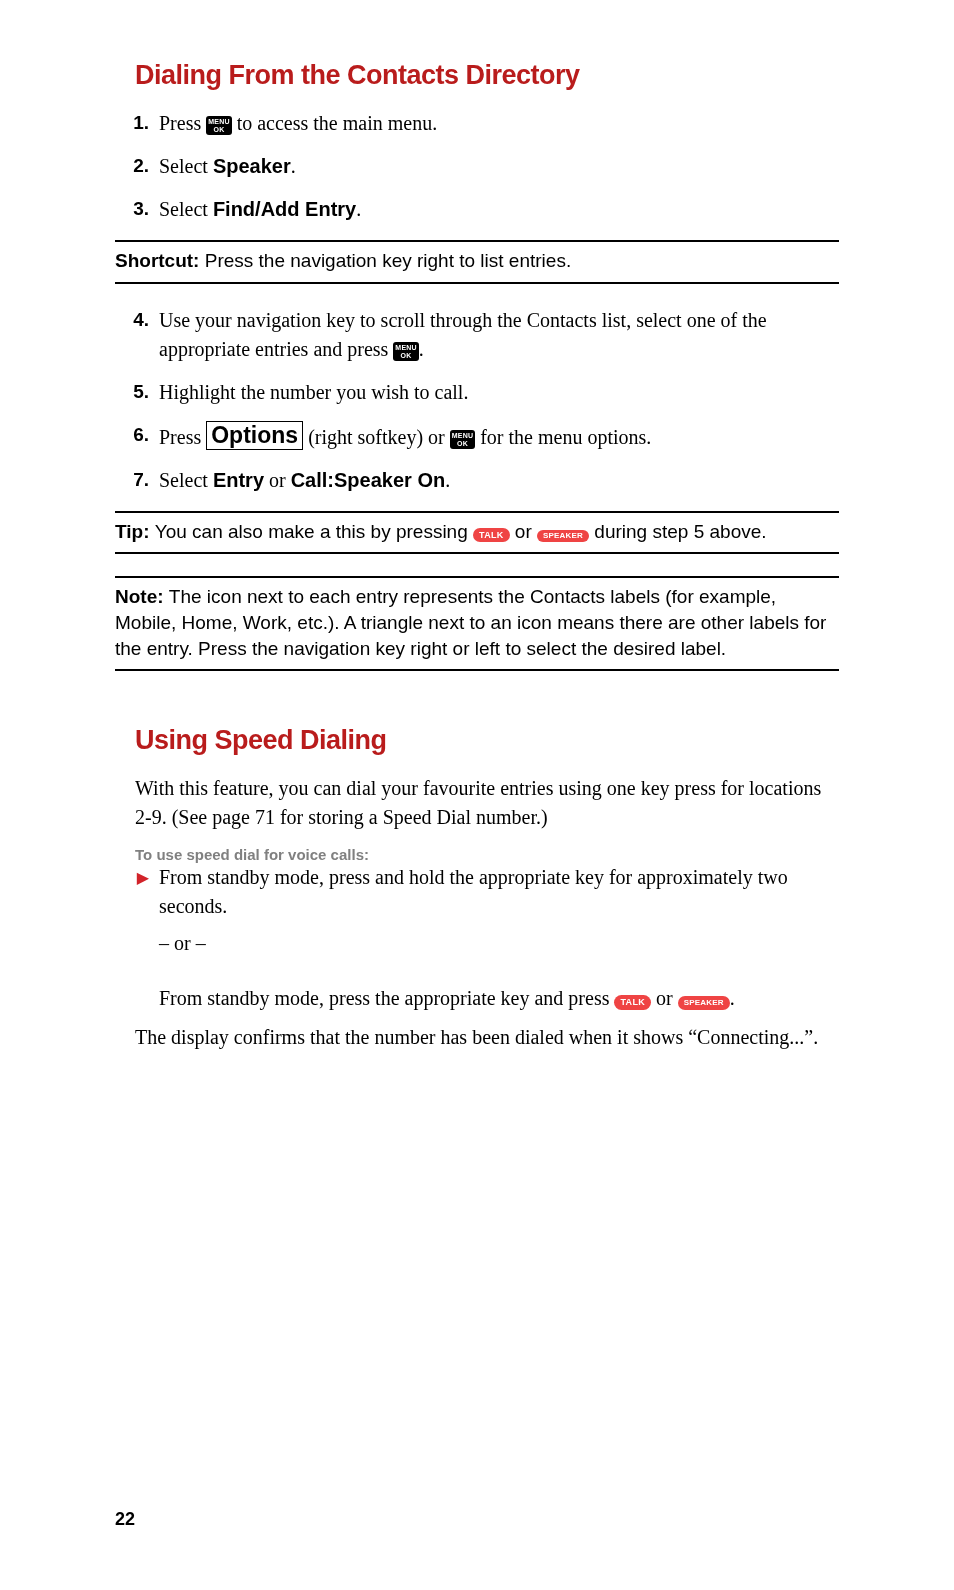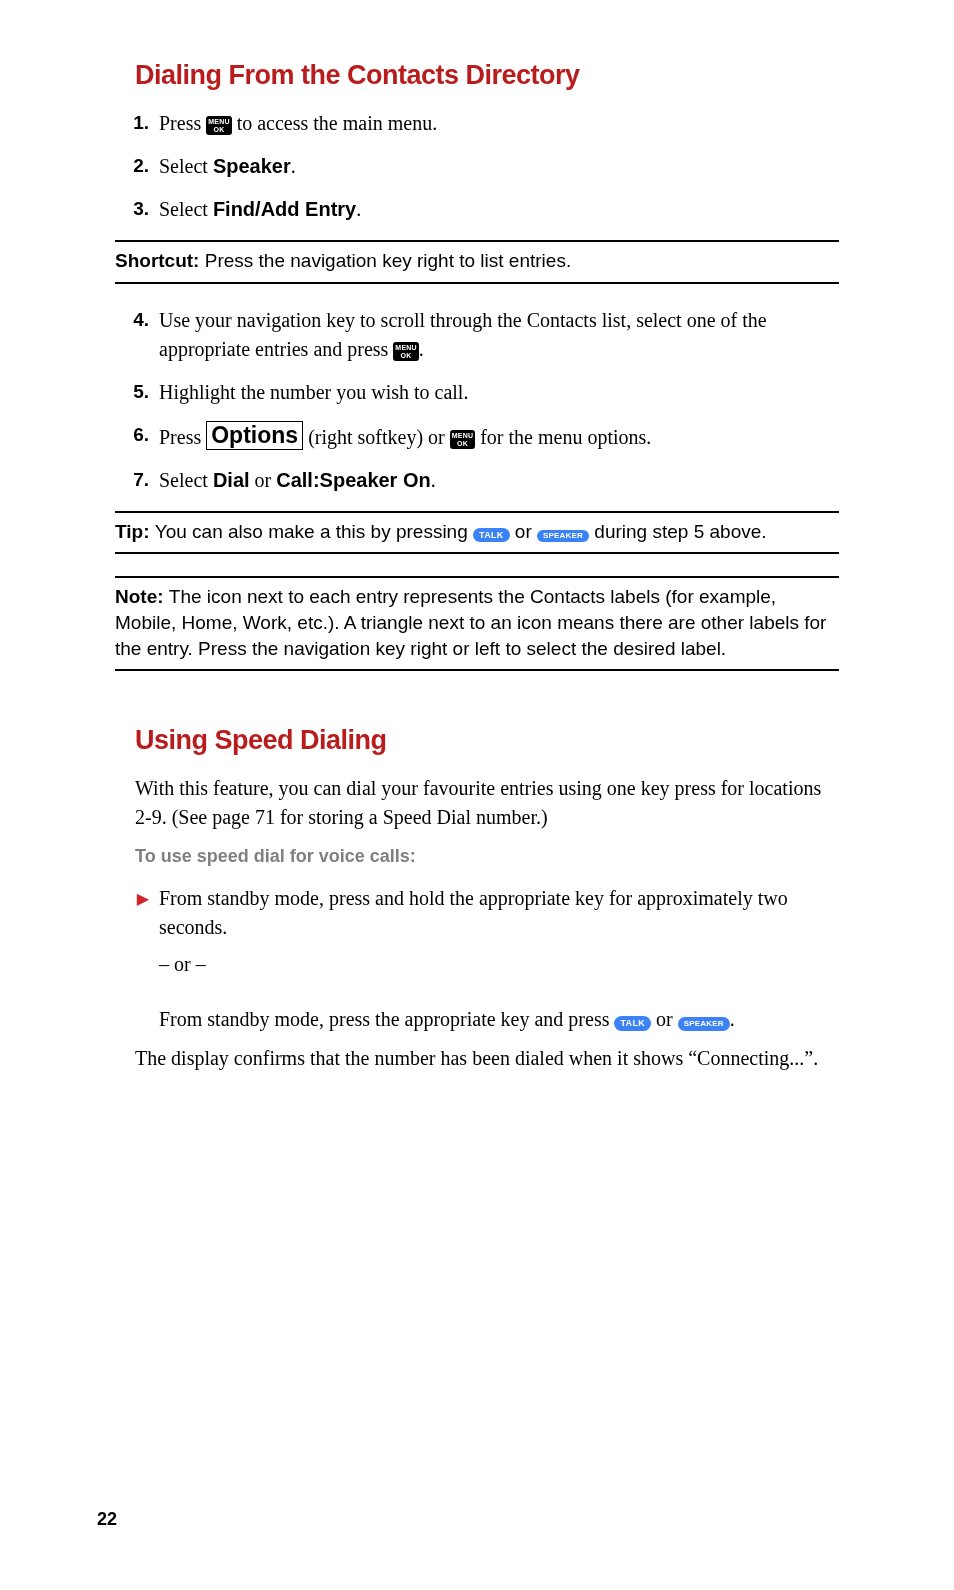--- a/index.html
+++ b/index.html
@@ -85,41 +85,41 @@
     border: 1.5px solid #000;
     font-family: Arial, Helvetica, sans-serif;
     font-weight: 700;
     font-size: 23px;
     padding: 0px 4px 1px 4px;
     vertical-align: 1px;
     line-height: 1.15;
   }
   .pill {
     display: inline-block;
-    background: #3b82f6;
+    background: #ef4444;
     color: #fff;
     border-radius: 10px;
     font-family: Arial, Helvetica, sans-serif;
     font-weight: 700;
     padding: 1px 6px 1px 6px;
     vertical-align: 0px;
   }
   .pill.talk { font-size: 9px; letter-spacing:0.3px;}
   .pill.speaker { font-size: 8px; letter-spacing:0.2px;}
   .intro-para {
     font-size: 20px;
     line-height: 1.45;
     margin: 0 0 14px 20px;
   }
   .sub-label {
     font-family: Arial, Helvetica, sans-serif;
     font-weight: 700;
-    font-size: 18px;
+    font-size: 15px;
     color: #808080;
-    margin: 0 0 17px 20px;
+    margin: 0 0 0 20px;
   }
   ul.bullet {
     list-style: none;
     margin: 0 0 10px 0;
     padding: 0;
   }
   ul.bullet > li {
     display: flex;
     margin: 0 0 10px 0;
     font-size: 20px;
@@ -133,21 +133,21 @@
     box-sizing: border-box;
     font-size: 16px;
     flex-shrink: 0;
     padding-top: 3px;
   }
   ul.bullet > li .body { flex: 1; }
   .sub-line { margin: 8px 0 26px 0; }
   .page-number {
     position: absolute;
     bottom: 60px;
-    left: 97px;
+    left: 115px;
     font-family: Arial, Helvetica, sans-serif;
     font-weight: 700;
     font-size: 18px;
     margin-top: 8px;
   }
   .section-gap { height: 32px; }
 </style>
 </head>
 <body>
 
@@ -193,21 +193,21 @@
     </li>
     <li>
       <span class="num">6.</span>
       <span class="body">
         <span>Press </span><span class="softkey">Options</span><span> (right softkey) or </span><span class="menu-ok-key"><span class="l1">MENU</span><span class="l2">OK</span></span><span> for the menu options.</span>
       </span>
     </li>
     <li>
       <span class="num">7.</span>
       <span class="body">
-        <span>Select </span><span class="bold-sans">Dial</span><span> or </span><span class="bold-sans">Call:Speaker On</span><span>.</span>
+        <span>Select </span><span class="bold-sans">Entry</span><span> or </span><span class="bold-sans">Call:Speaker On</span><span>.</span>
       </span>
     </li>
   </ol>
 
   <div class="callout">
     <span class="label">Tip: </span><span>You can also make a this by pressing </span><span class="pill talk">TALK</span><span> or </span><span class="pill speaker">SPEAKER</span><span> during step 5 above.</span>
   </div>
 
   <div class="callout">
     <span class="label">Note: </span><span>The icon next to each entry represents the Contacts labels (for example, Mobile, Home, Work, etc.). A triangle next to an icon means there are other labels for the entry. Press the navigation key right or left to select the desired label.</span>

